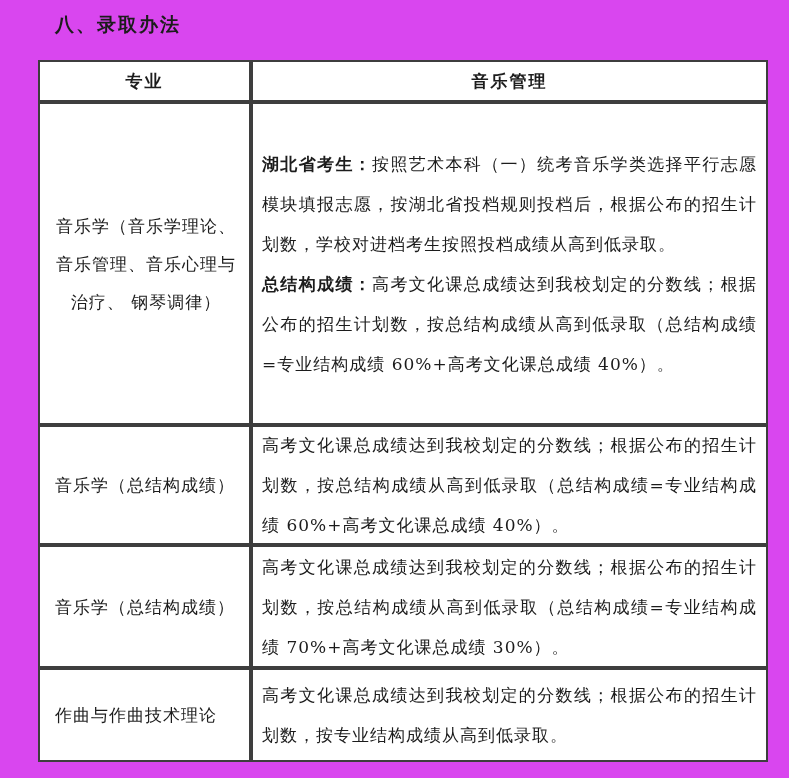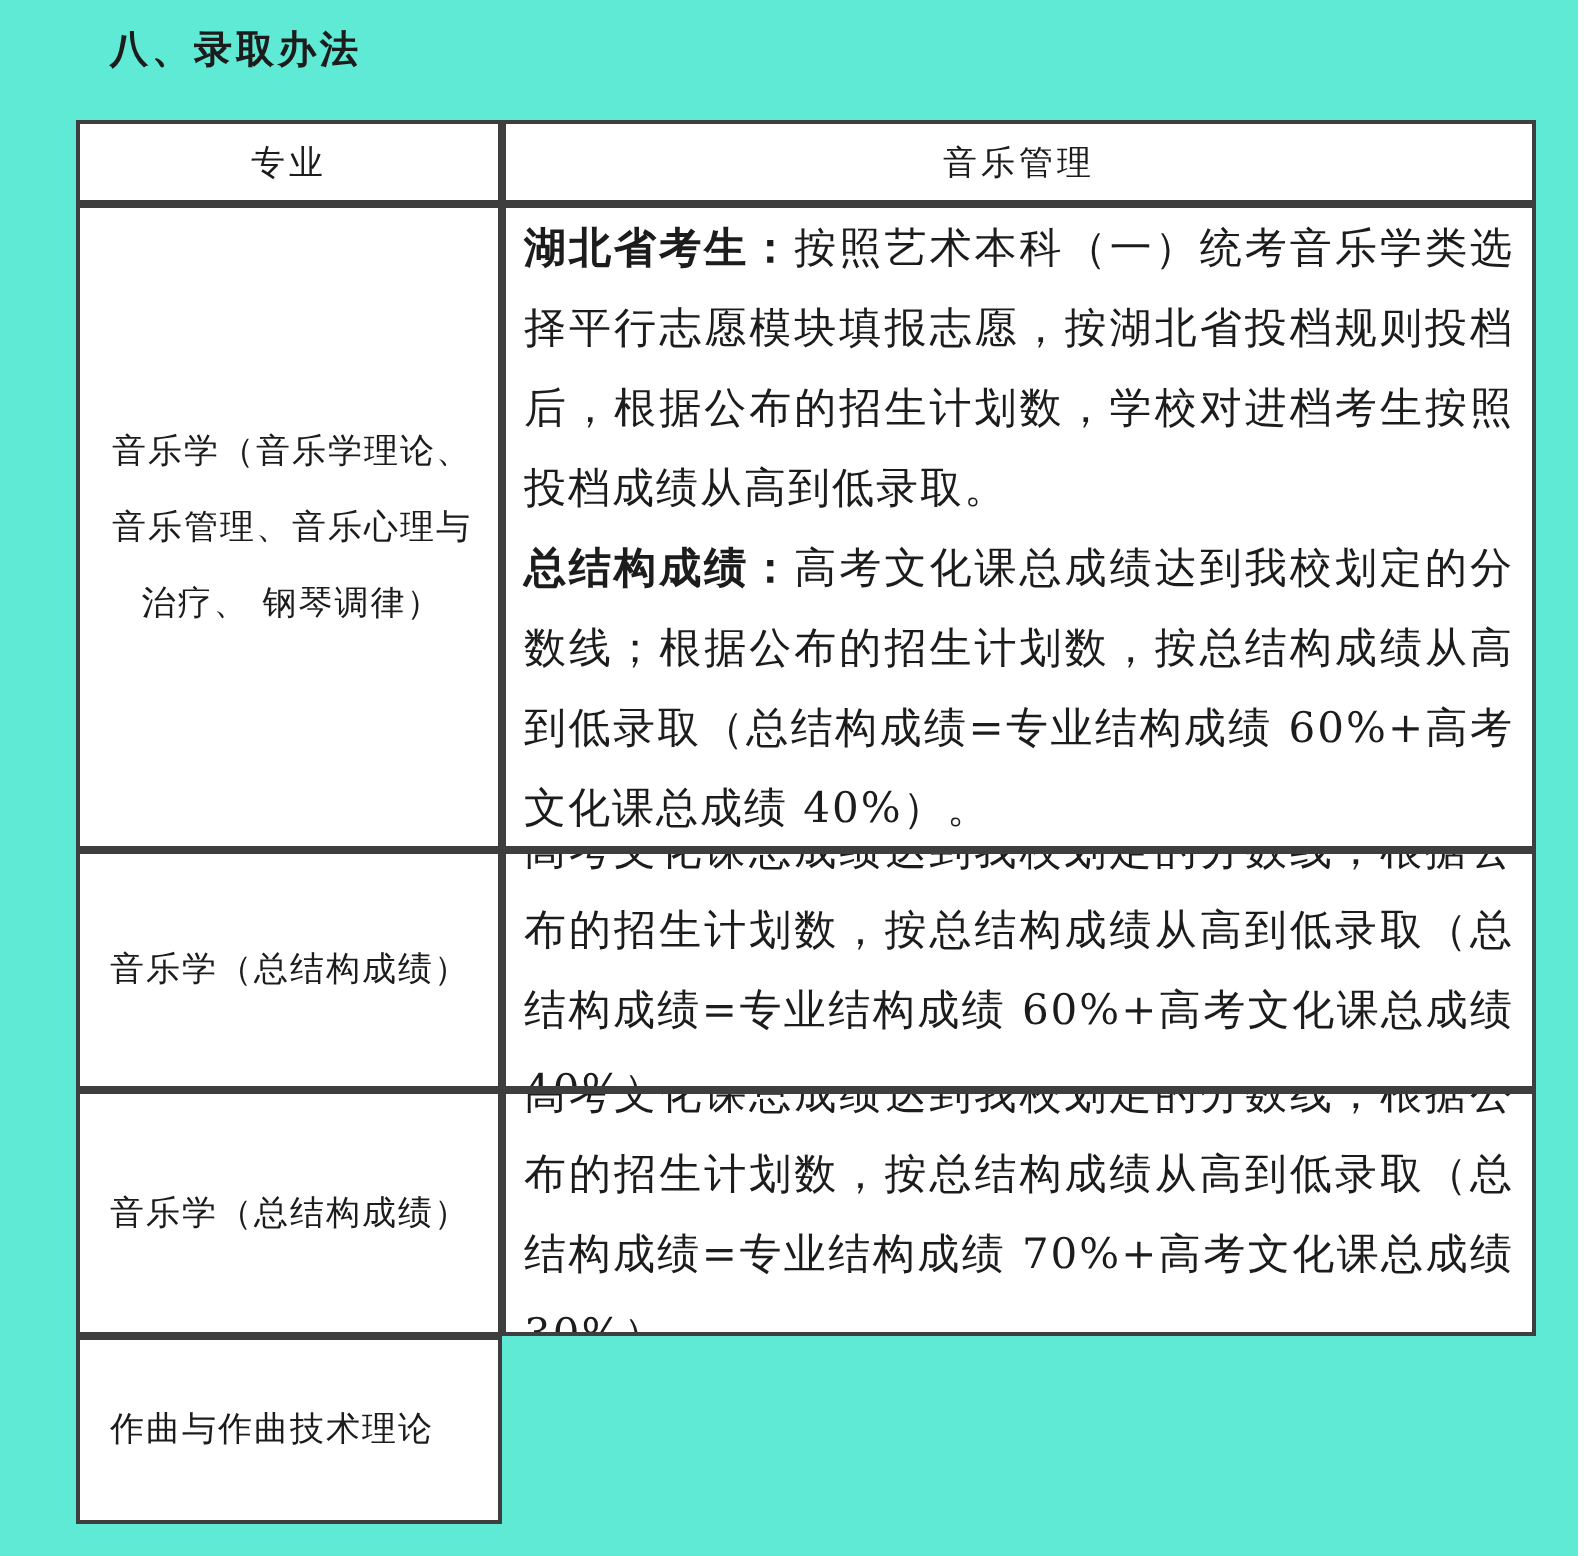--- a/index.html
+++ b/index.html
@@ -3,21 +3,21 @@
 <meta charset="utf-8">
 <style>
   * { margin: 0; padding: 0; box-sizing: border-box; }
   html, body {
     width: 792px; height: 778px;
     background: #ffffff;
     font-family: "DejaVu Serif", "Liberation Serif", serif;
     color: #1c1c1c;
     overflow: hidden;
   }
-  .page { position: relative; width: 789px; height: 778px; background: #5eead4; }
+  .page { position: relative; width: 789px; height: 778px; background: #d946ef; }
 
   .doc-title {
     position: absolute;
     left: 55px; top: 12px;
     font-size: 19px;
     font-weight: bold;
     letter-spacing: 2px;
     color: #1c1c1c;
     white-space: nowrap;
   }
@@ -32,38 +32,38 @@
   }
   .cell {
     border: 2px solid #3e3e3e;
     background: #ffffff;
     overflow: hidden;
   }
   .header-cell {
     display: flex;
     align-items: center;
     justify-content: center;
-    font-weight: normal;
+    font-weight: bold;
     font-size: 17px;
     letter-spacing: 2px;
   }
   .major-cell {
     display: flex;
     align-items: center;
     padding: 6px 12px 6px 15px;
     font-size: 17px;
     line-height: 38px;
     letter-spacing: 1px;
     text-align: center;
   }
   .method-cell {
     display: flex;
     align-items: center;
     padding: 2px 9px;
-    font-size: 21px;
+    font-size: 17px;
     line-height: 40px;
   }
   .method-cell .inner { width: 100%; }
   .method-cell p {
     text-align: justify;
     text-justify: inter-character;
     letter-spacing: 1px;
   }
   .method-cell b { font-weight: bold; }
 </style>
@@ -103,15 +103,20 @@
     </div>
     <div class="cell method-cell">
       <div class="inner">
         <p><span>高考文化课总成绩达到我校划定的分数线；根据公布的招生计划数，按总结构成绩从高到低录取（总结构成绩=专业结构成绩 70%+高考文化课总成绩 30%）。</span></p>
       </div>
     </div>
 
     <div class="cell major-cell">
       <span>作曲与作曲技术理论</span>
     </div>
+    <div class="cell method-cell">
+      <div class="inner">
+        <p><span>高考文化课总成绩达到我校划定的分数线；根据公布的招生计划数，按专业结构成绩从高到低录取。</span></p>
+      </div>
+    </div>
 
   </div>
 </div>
 
 </body></html>

